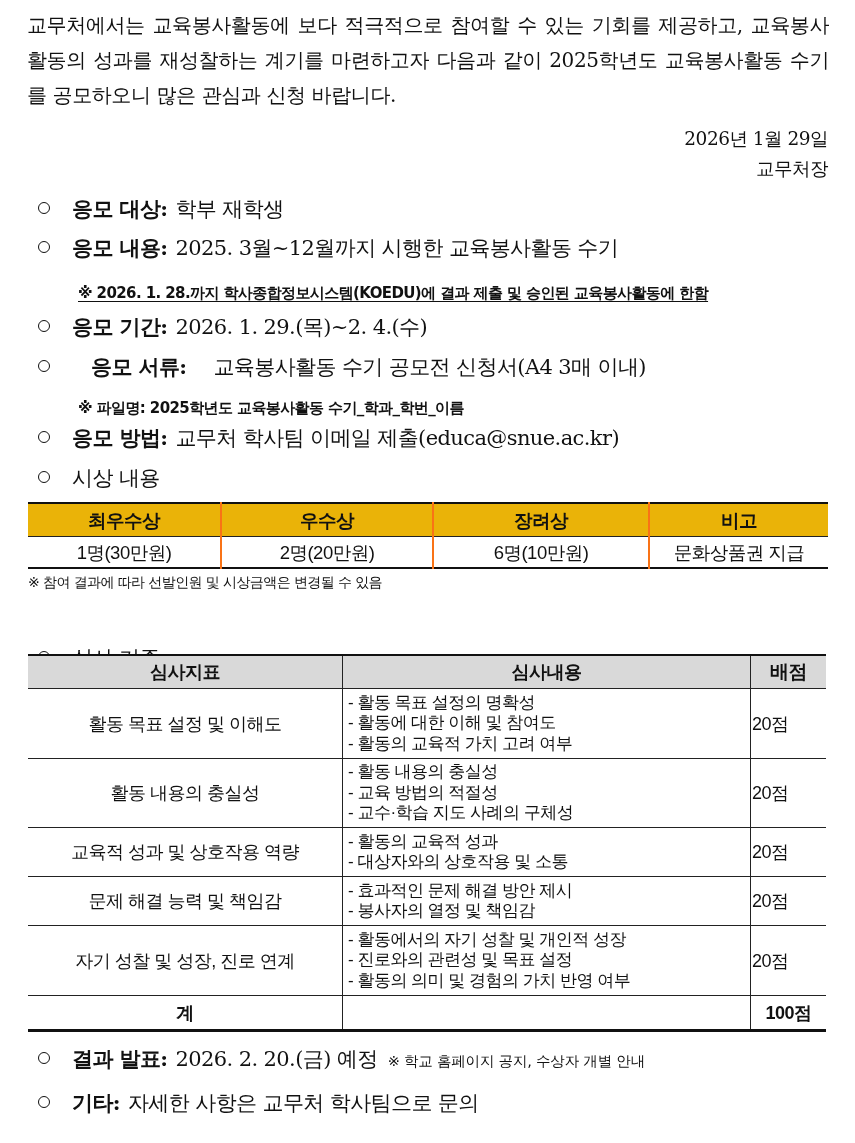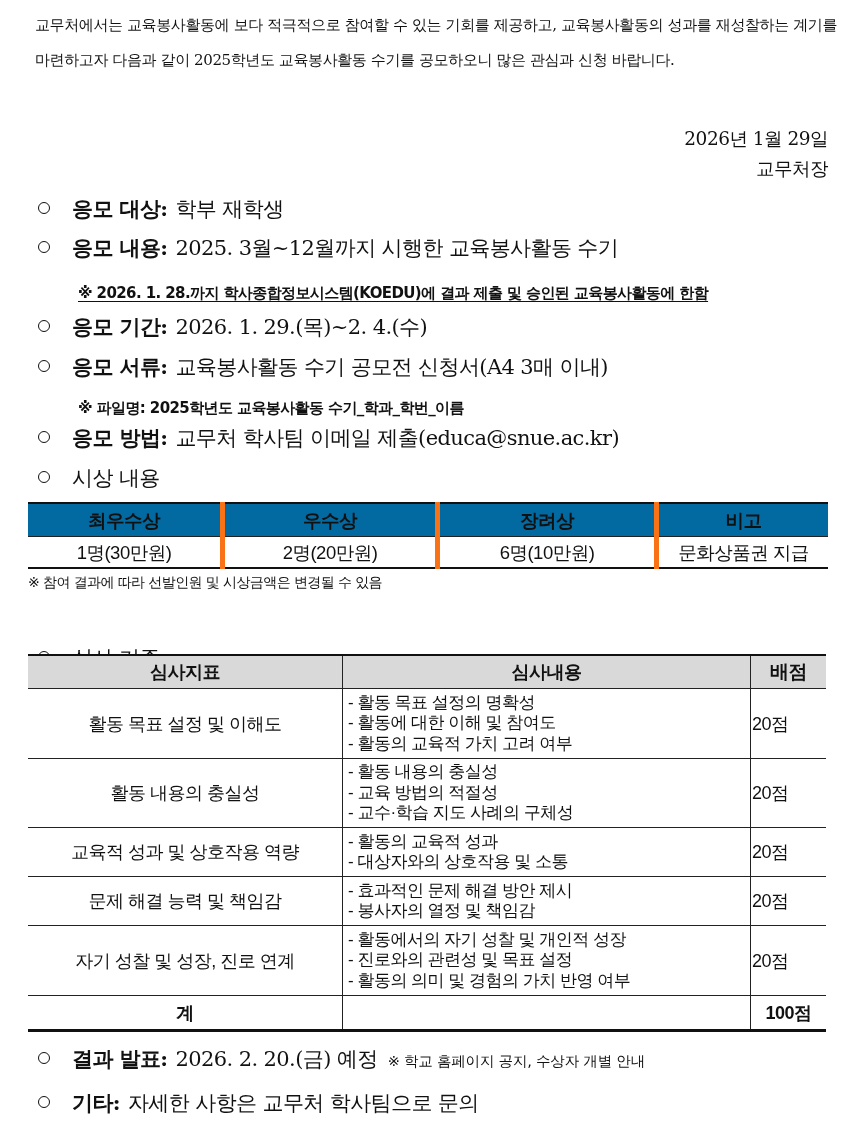--- a/index.html
+++ b/index.html
@@ -3,23 +3,22 @@
 <meta charset="utf-8">
 <style>
   html, body { margin: 0; padding: 0; background: #ffffff; }
   body {
     width: 855px; height: 1143px; position: relative; overflow: hidden;
     font-family: "DejaVu Serif", "Liberation Serif", serif;
     color: #111111;
   }
   .intro {
     position: absolute; left: 27px; top: 8px; width: 802px;
-    font-size: 15px; line-height: 35px; letter-spacing: -0.4px;
+    font-size: 20px; line-height: 35px; letter-spacing: -0.4px;
     text-align: justify;
-    margin-left: 8px;
   }
   .sign { position: absolute; right: 27px; font-size: 18.5px; letter-spacing: -0.5px; }
   .sign.date { top: 126px; }
   .sign.who { top: 156px; }
 
   .item {
     position: absolute; left: 38px; display: flex; align-items: baseline;
     font-size: 21px; letter-spacing: -0.6px; white-space: nowrap;
   }
   .bullet {
@@ -43,26 +42,26 @@
   .subnote.under { text-decoration: underline; text-underline-offset: 3px; }
   .subnote.bold { font-weight: bold; }
 
   table { border-collapse: collapse; position: absolute; }
   .award {
     left: 28px; top: 502px; width: 800px;
     font-family: "Liberation Sans", "DejaVu Sans", sans-serif;
     border-top: 2.5px solid #111; border-bottom: 2.5px solid #111;
   }
   .award th, .award td {
-    border-left: 5px solid #f97316; border-right: 1px solid #222;
+    border-left: 2px solid #f97316; border-right: 1px solid #222;
     text-align: center; font-size: 18.5px; letter-spacing: -0.5px;
   }
   .award tr > *:first-child { border-left: none; }
   .award tr > *:last-child { border-right: none; }
-  .award th { background: #0369a1; height: 30px; font-weight: bold; border-bottom: 1px solid #222; }
+  .award th { background: #eab308; height: 30px; font-weight: bold; border-bottom: 1px solid #222; }
   .award td { height: 28px; }
 
   .award-note {
     position: absolute; left: 28px; top: 574px;
     font-family: "DejaVu Sans", "Liberation Sans", sans-serif;
     font-size: 14px; letter-spacing: -0.6px;
   }
 
   .criteria {
     left: 28px; top: 654px; width: 798px;
@@ -102,21 +101,21 @@
   <span class="val">2025. 3월~12월까지 시행한 교육봉사활동 수기</span>
 </div>
 <div class="subnote under bold" style="top:277px;">※ 2026. 1. 28.까지 학사종합정보시스템(KOEDU)에 결과 제출 및 승인된 교육봉사활동에 한함</div>
 
 <div class="item" style="top:313px;">
   <span class="bullet"></span>
   <span class="lbl">응모 기간:</span>
   <span class="val">2026. 1. 29.(목)~2. 4.(수)</span>
 </div>
 
-<div class="item" style="top:353px;">
+<div class="item" style="top:353px;gap:19px;">
   <span class="bullet"></span>
   <span class="lbl">응모 서류:</span>
   <span class="val">교육봉사활동 수기 공모전 신청서(A4 3매 이내)</span>
 </div>
 <div class="subnote bold" style="top:392px;">※ 파일명: 2025학년도 교육봉사활동 수기_학과_학번_이름</div>
 
 <div class="item" style="top:424px;">
   <span class="bullet"></span>
   <span class="lbl">응모 방법:</span>
   <span class="val">교무처 학사팀 이메일 제출(educa@snue.ac.kr)</span>

